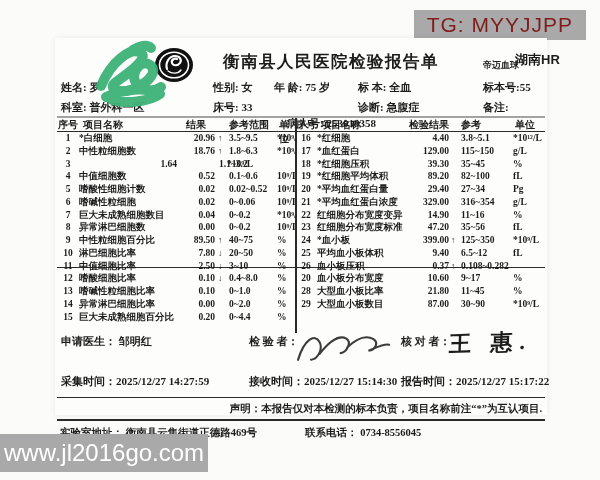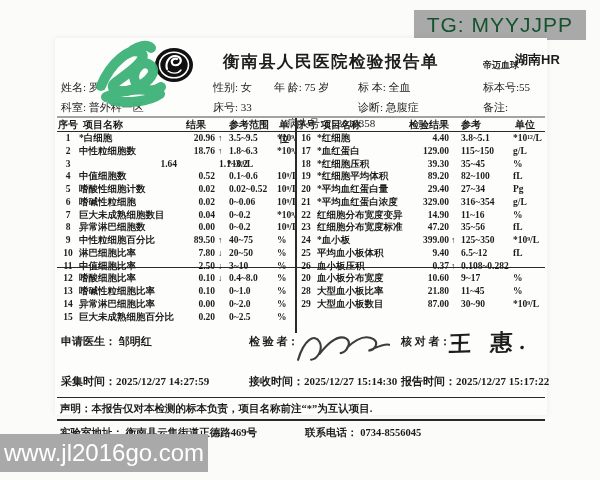--- a/index.html
+++ b/index.html
@@ -1,41 +1,41 @@
 <!DOCTYPE html>
 <html><head>
 <meta charset="utf-8">
 <style>
   * { margin:0; padding:0; box-sizing:border-box; }
   html,body { width:600px; height:480px; overflow:hidden; background:#fbfbfa;
     font-family:"Liberation Serif","DejaVu Serif",serif; color:#1c1c1c; }
   .stage { position:relative; width:600px; height:480px; }
 
   
-  .tg-tag { position:absolute; top:10px; right:14px; background:#a9a9a9; color:#14532d;
+  .tg-tag { position:absolute; top:10px; right:14px; background:#a9a9a9; color:#7f1d1d;
     font-family:"Liberation Sans","DejaVu Sans",sans-serif; font-size:21px;
     padding:3px 13px; letter-spacing:1px; }
   .watermark { position:absolute; bottom:8px; left:0; background:#a9a9a9; color:#fff;
     font-family:"Liberation Sans","DejaVu Sans",sans-serif; font-size:24px;
     padding:5px 4px; }
 
   
   .document { position:absolute; left:55px; top:38px; width:492px; height:377px;
     background:#fdfdfc; box-shadow:0 0 6px rgba(0,0,0,0.07); }
 
   
   .title { position:absolute; left:168px; top:13px; font-size:16.5px; font-weight:bold;
     letter-spacing:1.5px; white-space:nowrap; }
   .region { position:absolute; left:460px; top:13px; font-size:13px; font-weight:bold;
     font-family:"Liberation Sans","DejaVu Sans",sans-serif; white-space:nowrap; }
   .analyzer { position:absolute; left:428px; top:21px; font-size:9px; font-weight:bold; }
   .logo { position:absolute; left:99px; top:9px; }
   .scribble { position:absolute; left:34px; top:2px; z-index:5; }
 
-  .field { position:absolute; font-size:11px; font-weight:normal; white-space:nowrap; }
+  .field { position:absolute; font-size:11px; font-weight:bold; white-space:nowrap; }
   .frow1 { top:42px; } .frow2 { top:62px; }
 
   
   .table-wrap { position:absolute; left:2px; top:78px; width:488px; height:152px;
     border-top:2px solid #a3a3a3; border-bottom:1.6px solid #2a2a2a; display:flex; }
   .half { height:100%; }
   .lhalf { width:238px; }
   .rhalf { width:250px; }
   .vdivider { position:absolute; left:238px; top:0; width:1.6px; height:215px;
     background:#2a2a2a; }
@@ -47,21 +47,21 @@
     font-weight:bold; white-space:nowrap; }
   .c-seq { text-align:center; }
   .c-name { text-align:left; overflow:hidden; }
   .c-result { text-align:right; }
   .c-flag { text-align:center; font-size:8.5px; }
   .c-ref { text-align:left; padding-left:4px; }
   .c-unit { text-align:left; padding-left:2px; overflow:hidden; }
   .h-center { text-align:center; } .h-left { padding-left:4px; }
 
   
-  .footer { position:absolute; left:2px; top:286px; width:488px; }
+  .footer { position:absolute; left:2px; top:286px; width:488px;text-align:right; }
   .sigrow { position:relative; height:50px; }
   .flabel { position:absolute; font-size:11px; font-weight:bold; white-space:nowrap; }
   .times { position:relative; height:20px; font-size:10px; font-weight:bold; }
   .checker-sig { position:absolute; left:392px; top:4px; font-size:22px; font-weight:bold;
     letter-spacing:7px; transform:rotate(-2deg) skewX(-4deg); white-space:nowrap; }
   .tester-sig { position:absolute; left:232px; top:2px; transform:rotate(-5deg); }
   .stmt-line { border-top:1.2px solid #2a2a2a; margin-top:3px; }
   .statement { font-size:10.5px; font-weight:bold; padding:4px 3px 3px 3px; white-space:nowrap; }
   .thick-line { border-top:2.2px solid #2a2a2a; }
   .address { position:relative; height:20px; font-size:10.5px; font-weight:bold; padding-top:5px; }
@@ -228,21 +228,21 @@
               <span class="c-result">0.00</span>
               <span class="c-flag"></span>
               <span class="c-ref">0~2.0</span>
               <span class="c-unit">%</span>
             </div>
             <div class="trow">
               <span class="c-seq">15</span>
               <span class="c-name">巨大未成熟细胞百分比</span>
               <span class="c-result">0.20</span>
               <span class="c-flag"></span>
-              <span class="c-ref">0~2.5</span>
+              <span class="c-ref">0~4.4</span>
               <span class="c-unit">%</span>
             </div>
           </div>
       </div>
       <div class="half rhalf" style="border-left:0;">
         <div class="thead">
           <span class="h-center">序号</span>
           <span class="h-left">项目名称</span>
           <span class="h-center">检验结果</span>
           <span></span>

